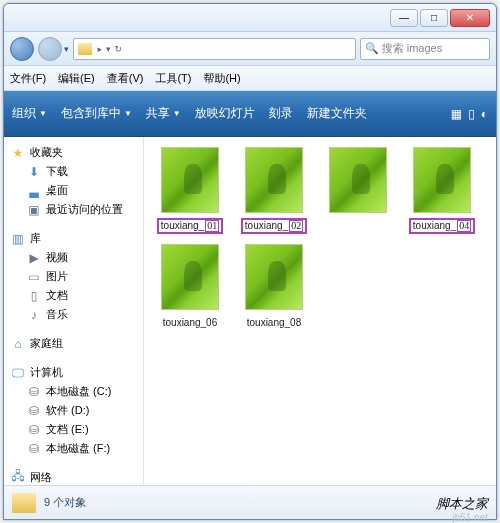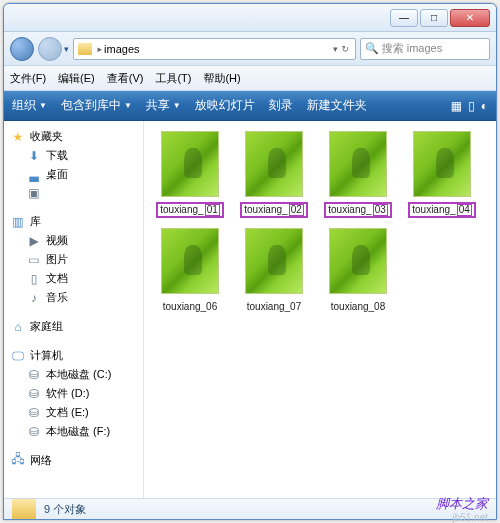--- a/index.html
+++ b/index.html
@@ -14,46 +14,46 @@
 .navbtn.fwd { background: radial-gradient(circle at 30% 30%, #c8dcf0, #9bb8d6); border-color: #8aa8c6; }
 .navchev { margin-left: -2px; font-size: 9px; color: #2a5a90; cursor: pointer; }
 .addrfield { flex: 1; height: 22px; background: #fff; border: 1px solid #a0b4c8; border-radius: 2px; display: flex; align-items: center; padding: 0 4px; font-size: 11px; }
 .foldericon { width: 14px; height: 12px; background: linear-gradient(#fde9a8,#e8c050); border-radius: 1px; margin-right: 4px; }
 .addrfield .crumb { flex: 1; }
 .addrfield .chev { color: #666; font-size: 9px; padding: 0 2px; }
 .searchfield { width: 130px; height: 22px; background: #fff; border: 1px solid #a0b4c8; border-radius: 2px; display: flex; align-items: center; padding: 0 4px; font-size: 11px; color: #888; }
 .searchicon { font-size: 11px; margin-right: 3px; color: #5a8ac6; }
 .menubar { height: 22px; background: linear-gradient(#f6f9fc,#e8eff7); display: flex; align-items: center; padding: 12px 6px; font-size: 11px; border-bottom: 1px solid #d0dcec; }
 .menubar span { margin-right: 12px; cursor: pointer; }
-.cmdbar { height: 30px; background: linear-gradient(#4a8cc8,#2a6cb0 45%,#1f5a98); display: flex; align-items: center; padding: 0 8px; font-size: 12px; color: #fff; border-bottom: 1px solid #1a4a80; }
+.cmdbar { height: 46px; background: linear-gradient(#4a8cc8,#2a6cb0 45%,#1f5a98); display: flex; align-items: center; padding: 0 8px; font-size: 12px; color: #fff; border-bottom: 1px solid #1a4a80; }
 .cmdbar .citem { margin-right: 14px; cursor: pointer; display: flex; align-items: center; }
 .cmdbar .drop { font-size: 8px; margin-left: 3px; }
 .cmdbar .cspacer { flex: 1; }
 .cmdbar .riicon { margin-left: 6px; font-size: 12px; cursor: pointer; }
 .body { flex: 1; display: flex; min-height: 0; }
 .sidebar { width: 140px; background: #fff; border-right: 1px solid #e0e6ec; overflow-y: auto; font-size: 11px; padding: 6px 0; }
 .sidegroup { margin-bottom: 10px; }
 .sidehdr { display: flex; align-items: center; padding: 2px 6px; cursor: pointer; }
 .sideitem { display: flex; align-items: center; padding: 2px 6px 2px 22px; cursor: pointer; }
 .si-icon { width: 16px; height: 14px; margin-right: 4px; display: inline-flex; align-items: center; justify-content: center; font-size: 12px; }
 .star { color: #f5c040; }
 .blue { color: #4a8cc8; }
 .drk { color: #6a7a8a; }
 .content { flex: 1; background: #fff; overflow: auto; padding: 10px 4px; }
 .grid { display: flex; flex-wrap: wrap; }
 .thumb { width: 80px; margin: 0 2px 10px 2px; text-align: center; cursor: pointer; }
 .thumbimg { width: 58px; height: 66px; margin: 0 auto 2px auto; border: 1px solid #b8d080; background: linear-gradient(135deg,#9fd838 0%,#7ac020 40%,#5aa010 55%,#8cd030 70%,#b8e860 100%); position: relative; overflow: hidden; }
 .thumbimg::after { content: ""; position: absolute; left: 40%; top: 25%; width: 18px; height: 30px; background: rgba(40,80,20,0.35); border-radius: 40% 40% 20% 20%; }
 .thumblabel { font-size: 10px; color: #222; white-space: nowrap; padding: 1px 2px; display: inline-block; }
 .hl-out { border: 2px solid #b040c0; padding: 0 2px; display: inline-block; line-height: 1; }
-.hl-in { border: 1.5px solid #b040c0; padding: 0 1px; margin-left: 1px; display: inline-block; }
+.hl-in { border: 1.5px solid #b040c0; padding: 0 1px; margin-left: 1px; display: inline-block; font-family: Liberation Serif, serif; }
 .sel { border: 1px solid #7ab8f0; background: rgba(180,215,250,0.4); border-radius: 2px; padding: 1px; }
-.statusbar { height: 21px; background: linear-gradient(#f4f8fc,#e6eef7); border-top: 1px solid #d0dcec; display: flex; align-items: center; padding: 0 8px; font-size: 11px; color: #2a4a6a; }
+.statusbar { height: 34px; background: linear-gradient(#f4f8fc,#e6eef7); border-top: 1px solid #d0dcec; display: flex; align-items: center; padding: 0 8px; font-size: 11px; color: #2a4a6a; }
 .statusbar .foldericon { width: 24px; height: 20px; margin-right: 8px; }
-.watermark { position: absolute; right: 12px; bottom: 10px; font-size: 13px; color: #6d28d9; font-style: italic; }
+.watermark { position: absolute; right: 12px; bottom: 10px; font-size: 13px; color: #000000; font-style: italic; }
 .wmsite { font-size: 10px; color: #b8c4d0; position: absolute; right: 12px; bottom: 0px; margin-top: 16px; }
 </style>
 </head>
 <body>
 
 <div class="window">
 
   <div class="titlebar">
     <div class="spacer"></div>
     <div class="winbtn">—</div>
@@ -61,21 +61,20 @@
     <div class="winbtn close">✕</div>
   </div>
 
   <div class="addrbar">
     <div class="navbtn"></div>
     <div class="navbtn fwd"></div>
     <span class="navchev">▾</span>
     <div class="addrfield">
       <span class="foldericon"></span>
       <span class="chev">▸</span>
-      <span class="crumb">images</span>
       <span class="chev">▾</span>
       <span class="chev">↻</span>
     </div>
     <div class="searchfield">
       <span class="searchicon">🔍</span>
       <span>搜索 images</span>
     </div>
   </div>
 
   <div class="menubar">
@@ -119,20 +118,21 @@
         <div class="sideitem">
             <span class="si-icon blue">⬇</span>
             <span>下载</span>
           </div>
         <div class="sideitem">
             <span class="si-icon blue">▃</span>
             <span>桌面</span>
           </div>
         <div class="sideitem">
             <span class="si-icon drk">▣</span>
+            <span>最近访问的位置</span>
           </div>
       </div>
 
       <div class="sidegroup">
         <div class="sidehdr">
             <span class="si-icon blue">▥</span>
             <span>库</span>
           </div>
         <div class="sideitem">
             <span class="si-icon drk">▶</span>
@@ -188,24 +188,23 @@
             <span>网络</span>
           </div>
       </div>
 
     </div>
 
     <div class="content">
       <div class="grid" id="grid">
           <div class="thumb"><div class="thumbimg"></div><span class="thumblabel hl-out"><span>touxiang_</span><span class="hl-in">01</span></span></div>
           <div class="thumb"><div class="thumbimg"></div><span class="thumblabel hl-out"><span>touxiang_</span><span class="hl-in">02</span></span></div>
-          <div class="thumb"><div class="thumbimg"></div><span class="thumblabel hl-out"><span>touxiang_</span><span class="hl-in">03</span></span></div>
+          <div class="thumb"><div class="thumbimg"></div></div>
           <div class="thumb"><div class="thumbimg"></div><span class="thumblabel hl-out"><span>touxiang_</span><span class="hl-in">04</span></span></div>
           <div class="thumb"><div class="thumbimg"></div><span class="thumblabel">touxiang_06</span></div>
-          <div class="thumb"><div class="thumbimg"></div><span class="thumblabel">touxiang_07</span></div>
           <div class="thumb"><div class="thumbimg"></div><span class="thumblabel">touxiang_08</span></div>
         </div>
     </div>
   </div>
 
   <div class="statusbar">
     <span class="foldericon"></span>
     <span>9 个对象</span>
   </div>
 

